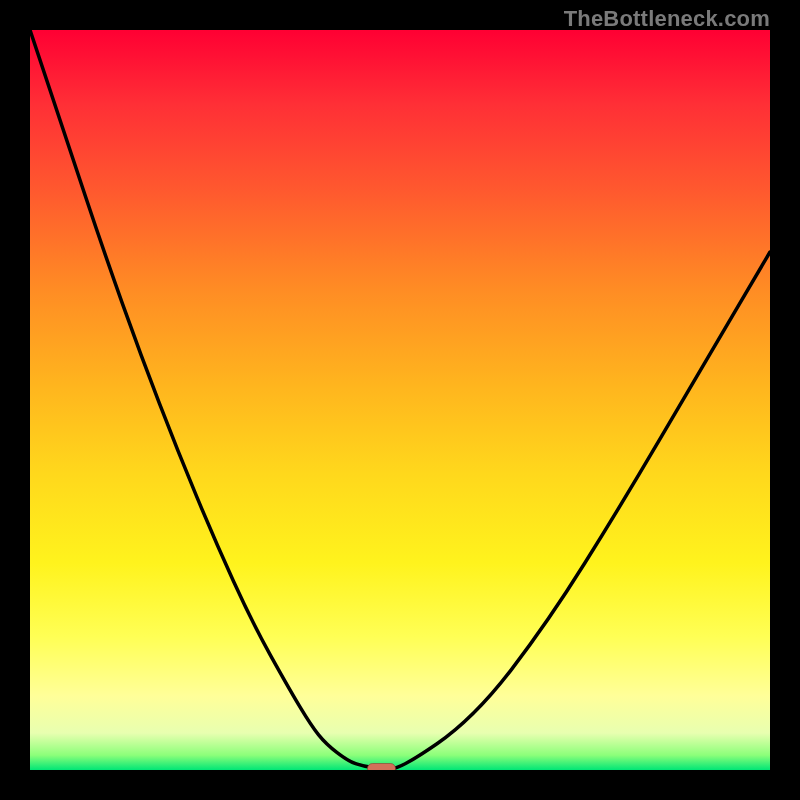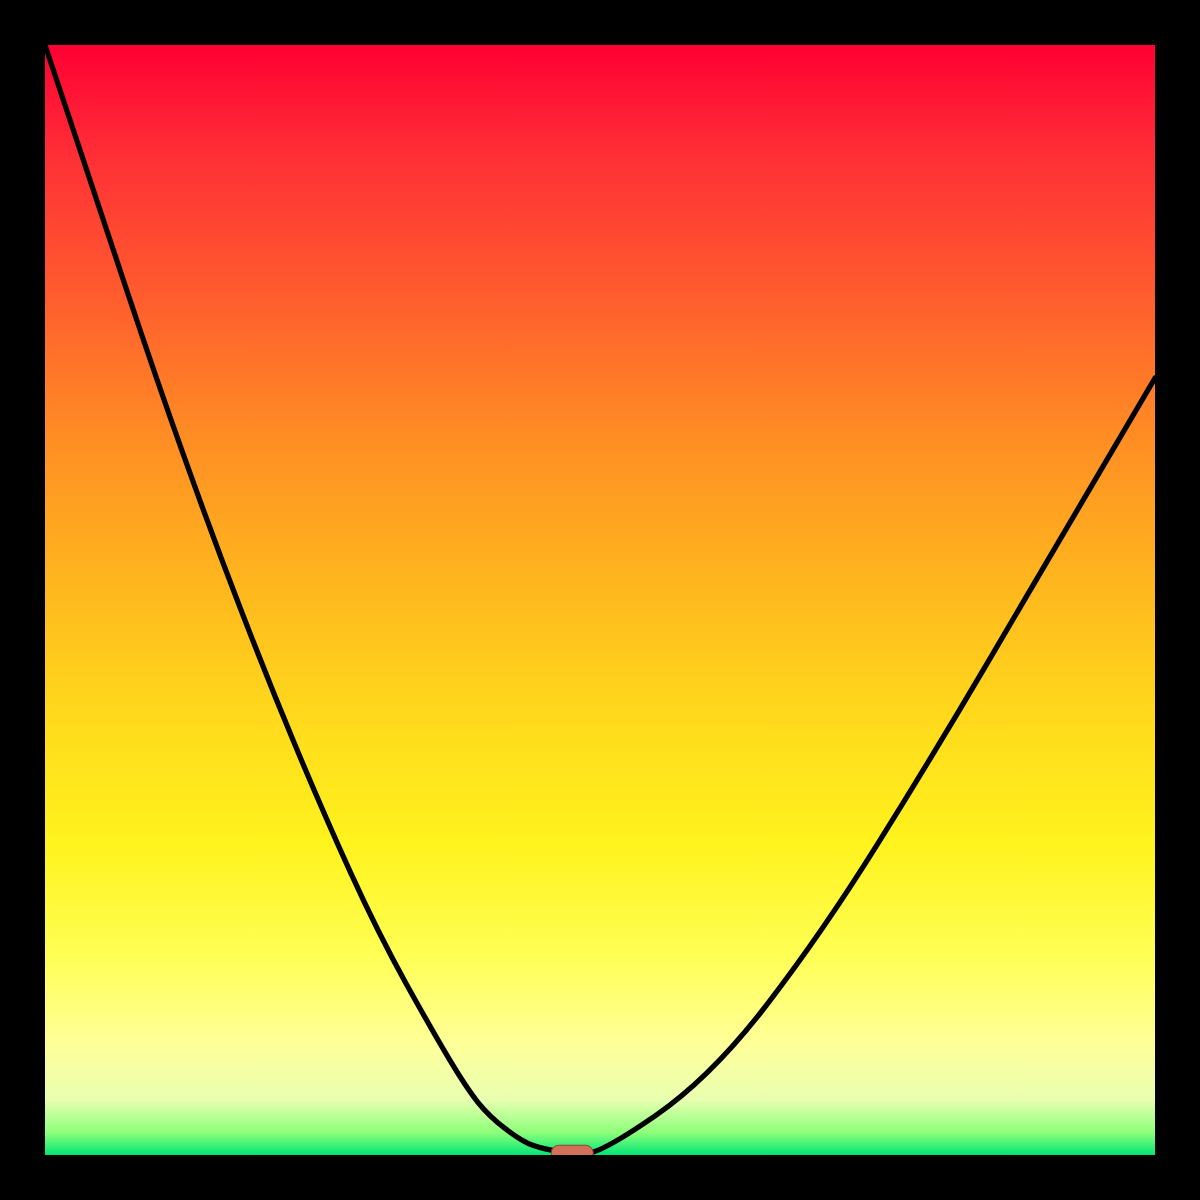--- a/index.html
+++ b/index.html
@@ -75,20 +75,21 @@
     font-size: 22px;
     font-weight: 600;
     color: #7A7A7A;
     letter-spacing: 0.2px;
   }
 </style>
 </head>
 <body>
 
 <div class="frame">
+  <div class="watermark">TheBottleneck.com</div>
 
   <div class="plot">
     <div class="gradient-bg"></div>
 
     <svg class="curve-svg" viewBox="0 0 740 740" preserveAspectRatio="none">
       <path id="bottleneck-curve" class="curve-path" d="M 0.00 0.00 Q 37.00 111.00 55.50 166.50 Q 74.00 222.00 92.50 273.80 Q 111.00 325.60 129.50 373.70 Q 148.00 421.80 166.50 466.20 Q 185.00 510.60 203.50 551.30 Q 222.00 592.00 240.50 625.30 Q 259.00 658.60 270.10 677.10 Q 281.20 695.60 288.60 704.85 Q 296.00 714.10 307.10 722.61 Q 318.20 731.12 325.60 733.71 Q 333.00 736.30 342.25 737.41 Q 351.50 738.52 360.75 738.89 Q 370.00 739.26 407.00 713.73 Q 444.00 688.20 481.00 640.10 Q 518.00 592.00 555.00 532.80 Q 592.00 473.60 629.00 410.70 Q 666.00 347.80 703.00 284.90 T 740.00 222.00"></path>
       <g id="optimal-marker">
           <rect x="337.5" y="733.5" width="28" height="10" rx="5" ry="5" class="marker"></rect>
         </g>
     </svg>

